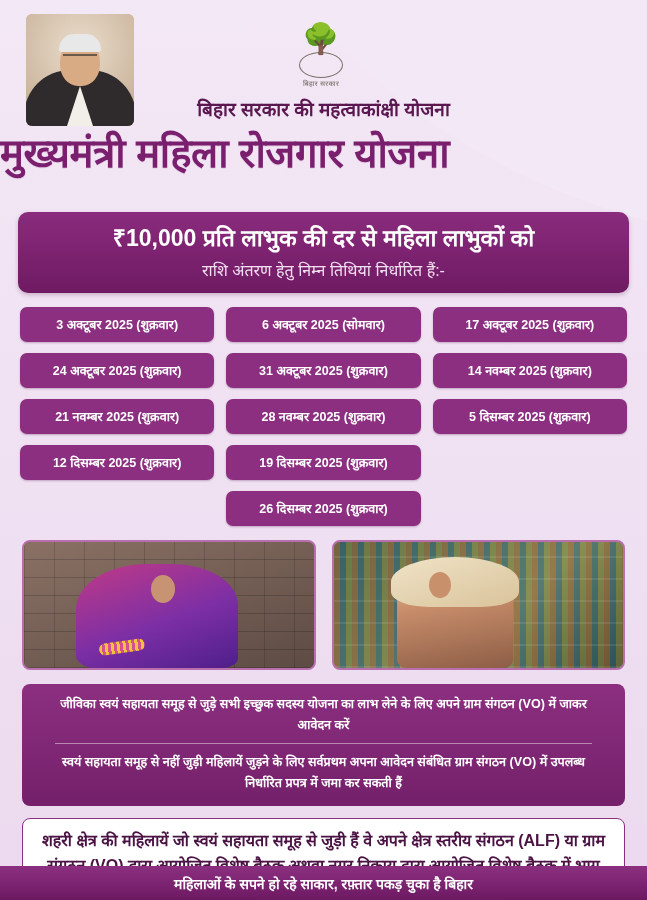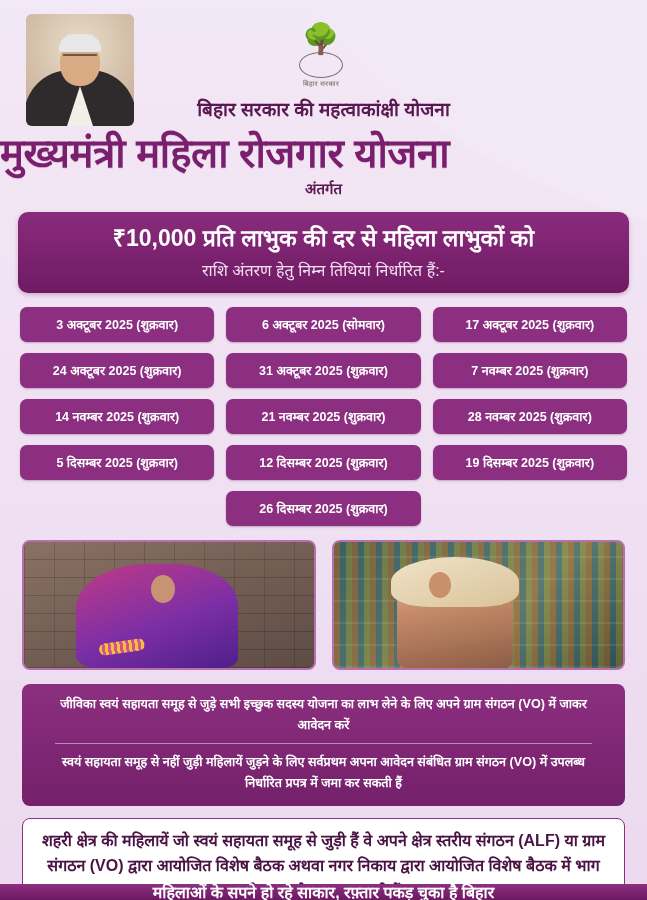--- a/index.html
+++ b/index.html
@@ -299,27 +299,27 @@
     height: 1px;
     background: #d8b6d3;
     margin: 7px 4px;
   }
   .white-block .url { color: #a51c7a; }
 
   
   .footer {
     position: absolute;
     left: 0; right: 0; bottom: 0;
-    height: 16px;
+    height: 34px;
     background: linear-gradient(180deg,#8c2f80 0%, #6d1962 100%);
     color: #fff;
     display: flex;
     align-items: center;
     justify-content: center;
-    font-size: 16px;
+    font-size: 14px;
     font-weight: bold;
   }
 </style>
 </head>
 <body>
 
 <div class="poster">
 
   <div class="curve-b"></div>
   <div class="curve-c"></div>
@@ -336,35 +336,33 @@
     </div>
 
     <div class="emblem">
       <div class="tree">🌳</div>
       <div class="ring"></div>
       <div class="cap">बिहार सरकार</div>
     </div>
 
     <div class="tagline">बिहार सरकार की महत्वाकांक्षी योजना</div>
     <div class="title-main">मुख्यमंत्री महिला रोजगार योजना</div>
-    <div class="subtag">अंतर्गत</div>
   </div>
 
   <div class="amount-band">
     <div class="l1">₹10,000 प्रति लाभुक की दर से महिला लाभुकों को</div>
     <div class="l2">राशि अंतरण हेतु निम्न तिथियां निर्धारित हैं:-</div>
   </div>
 
   <div class="dates">
     <div class="date-chip">3 अक्टूबर 2025 (शुक्रवार)</div>
     <div class="date-chip">6 अक्टूबर 2025 (सोमवार)</div>
     <div class="date-chip">17 अक्टूबर 2025 (शुक्रवार)</div>
     <div class="date-chip">24 अक्टूबर 2025 (शुक्रवार)</div>
     <div class="date-chip">31 अक्टूबर 2025 (शुक्रवार)</div>
-    <div class="date-chip">7 नवम्बर 2025 (शुक्रवार)</div>
     <div class="date-chip">14 नवम्बर 2025 (शुक्रवार)</div>
     <div class="date-chip">21 नवम्बर 2025 (शुक्रवार)</div>
     <div class="date-chip">28 नवम्बर 2025 (शुक्रवार)</div>
     <div class="date-chip">5 दिसम्बर 2025 (शुक्रवार)</div>
     <div class="date-chip">12 दिसम्बर 2025 (शुक्रवार)</div>
     <div class="date-chip">19 दिसम्बर 2025 (शुक्रवार)</div>
     <div class="date-chip center-last">26 दिसम्बर 2025 (शुक्रवार)</div>
   </div>
 
   <div class="photos">

